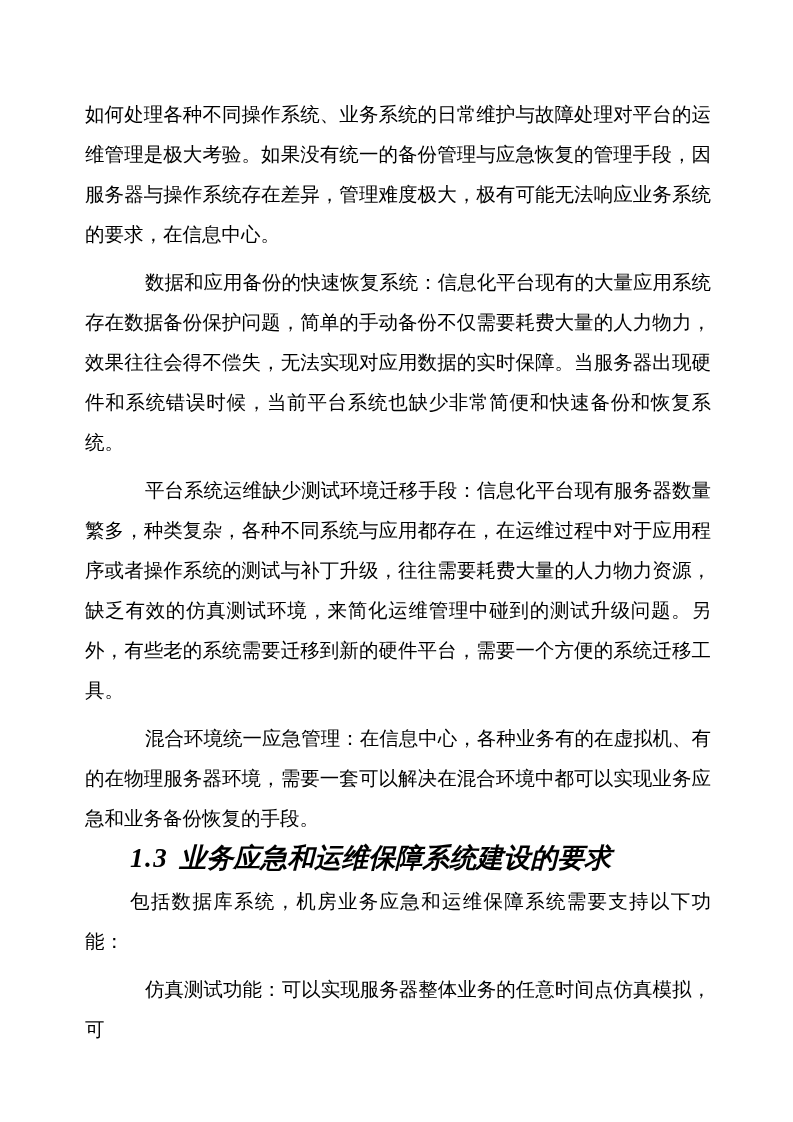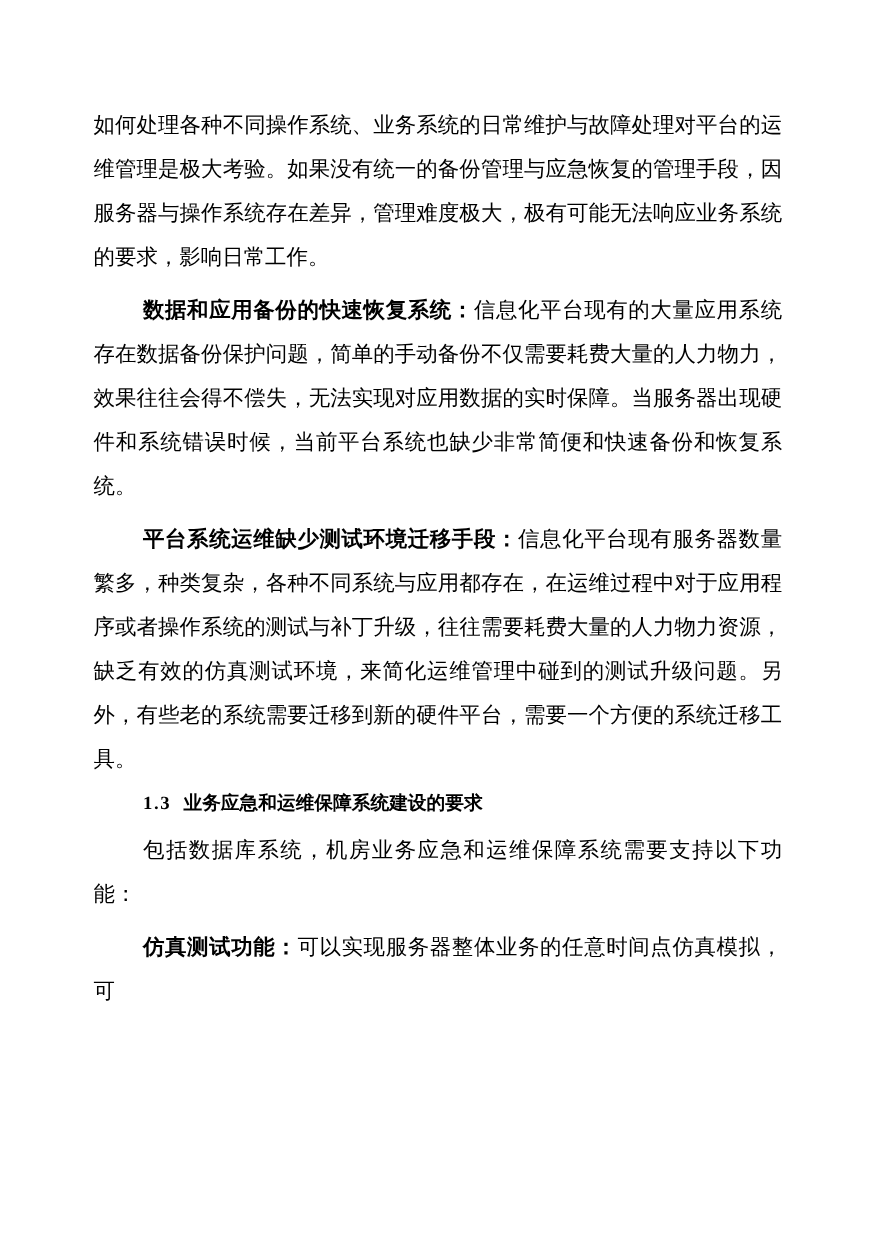--- a/index.html
+++ b/index.html
@@ -27,47 +27,50 @@
     font-size: 19.5px;
     line-height: 40px;
     text-align: justify;
     text-justify: inter-character;
     word-break: break-all;
   }
   p.para.indent {
     text-indent: 45px;
   }
   .lead {
-    font-weight: bold;
+    font-weight: normal;
+    margin-left: 15px;
   }
   h2.heading {
     margin: -9px 0 4px 0;
     padding-left: 45px;
-    font-size: 17px;
+    font-size: 27px;
     line-height: 40px;
     font-weight: bold;
     color: #000000;
+    font-style: italic;
   }
   .hnum {
     letter-spacing: 1.5px;
     margin-right: 11px;
   }
 </style>
 </head>
 <body>
 
 <div class="page">
   <div class="content">
 
-    <p class="para"><span>如何处理各种不同操作系统、业务系统的日常维护与故障处理对平台的运维管理是极大考验。如果没有统一的备份管理与应急恢复的管理手段，因服务器与操作系统存在差异，管理难度极大，极有可能无法响应业务系统的要求，影响日常工作。</span></p>
+    <p class="para"><span>如何处理各种不同操作系统、业务系统的日常维护与故障处理对平台的运维管理是极大考验。如果没有统一的备份管理与应急恢复的管理手段，因服务器与操作系统存在差异，管理难度极大，极有可能无法响应业务系统的要求，在信息中心。</span></p>
 
     <p class="para indent"><b class="lead">数据和应用备份的快速恢复系统：</b><span>信息化平台现有的大量应用系统存在数据备份保护问题，简单的手动备份不仅需要耗费大量的人力物力，效果往往会得不偿失，无法实现对应用数据的实时保障。当服务器出现硬件和系统错误时候，当前平台系统也缺少非常简便和快速备份和恢复系统。</span></p>
 
     <p class="para indent"><b class="lead">平台系统运维缺少测试环境迁移手段：</b><span>信息化平台现有服务器数量繁多，种类复杂，各种不同系统与应用都存在，在运维过程中对于应用程序或者操作系统的测试与补丁升级，往往需要耗费大量的人力物力资源，缺乏有效的仿真测试环境，来简化运维管理中碰到的测试升级问题。另外，有些老的系统需要迁移到新的硬件平台，需要一个方便的系统迁移工具。</span></p>
 
+    <p class="para indent"><b class="lead">混合环境统一应急管理：</b><span>在信息中心，各种业务有的在虚拟机、有的在物理服务器环境，需要一套可以解决在混合环境中都可以实现业务应急和业务备份恢复的手段。</span></p>
 
     <h2 class="heading"><span class="hnum">1.3</span><span>业务应急和运维保障系统建设的要求</span></h2>
 
     <p class="para indent"><span>包括数据库系统，机房业务应急和运维保障系统需要支持以下功能：</span></p>
 
 
     <p class="para indent"><b class="lead">仿真测试功能：</b><span>可以实现服务器整体业务的任意时间点仿真模拟，可</span></p>
 
   </div>
 </div>

